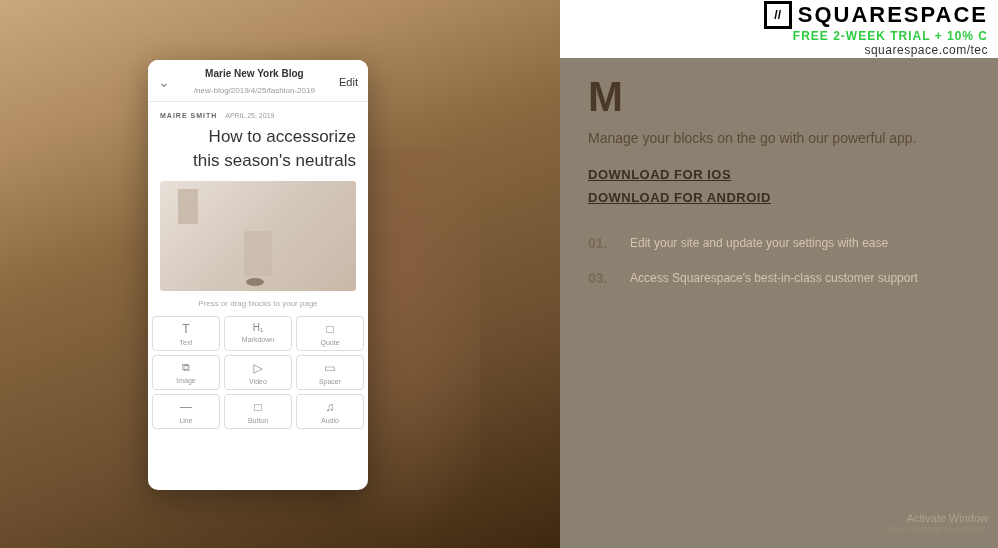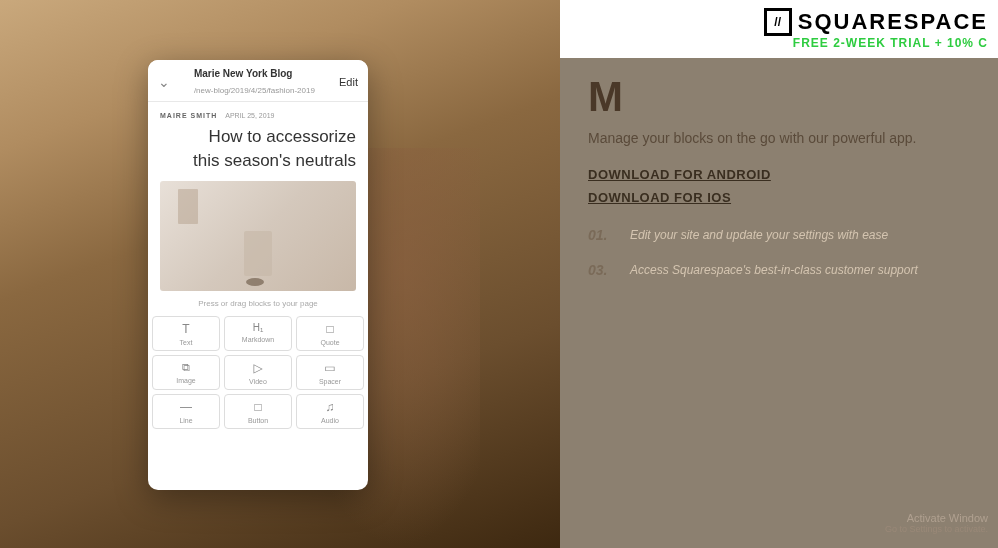--- a/index.html
+++ b/index.html
@@ -109,23 +109,22 @@
       display: block;
       color: #3a2e20;
       font-size: 13px;
       font-weight: bold;
       text-decoration: underline;
       margin-bottom: 8px;
       letter-spacing: 0.5px;
     }
 
     .features-list {
-      margin-top: 22px;
+      margin-top: 30px;
       list-style: none;
-      font-style: italic;
     }
 
     .feature-item {
       display: flex;
       gap: 14px;
       margin-bottom: 18px;
       align-items: flex-start;
     }
 
     .feature-num {
@@ -169,20 +168,21 @@
       align-items: center;
       justify-content: space-between;
     }
 
     .phone-chevron {
       font-size: 14px;
       color: #888;
     }
 
     .phone-blog-info {
+      text-align: center;
     }
 
     .phone-blog-title {
       font-size: 10px;
       font-weight: bold;
       color: #333;
     }
 
     .phone-blog-url {
       font-size: 8px;
@@ -306,29 +306,30 @@
 
 <div class="ad-banner">
   <div class="ad-content">
     <div class="ad-logo-line">
       <div class="logo-icon">
         <span style="font-size:12px;font-weight:900;color:#000;">//</span>
       </div>
       <span class="squarespace-logo-text">SQUARESPACE</span>
     </div>
     <div class="free-trial-text">FREE 2-WEEK TRIAL + 10% C</div>
+    <div class="squarespace-url">squarespace.com/tec</div>
   </div>
 </div>
 
 <div class="right-content">
   <div class="manage-title">M</div>
   <div class="manage-desc">Manage your blocks on the go with our powerful app.</div>
 
+  <a class="download-link">DOWNLOAD FOR IOS</a>
   <a class="download-link">DOWNLOAD FOR ANDROID</a>
-  <a class="download-link">DOWNLOAD FOR IOS</a>
 
   <ul class="features-list">
     <li class="feature-item">
       <span class="feature-num">01.</span>
       <span class="feature-text">Edit your site and update your settings with ease</span>
     </li>
     <li class="feature-item">
       <span class="feature-num">03.</span>
       <span class="feature-text">Access Squarespace's best-in-class customer support</span>
     </li>

